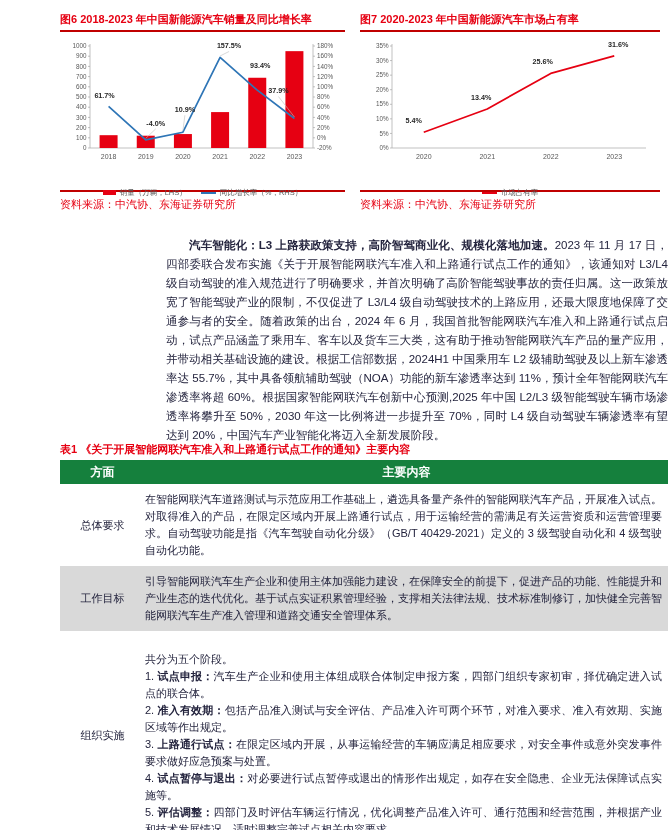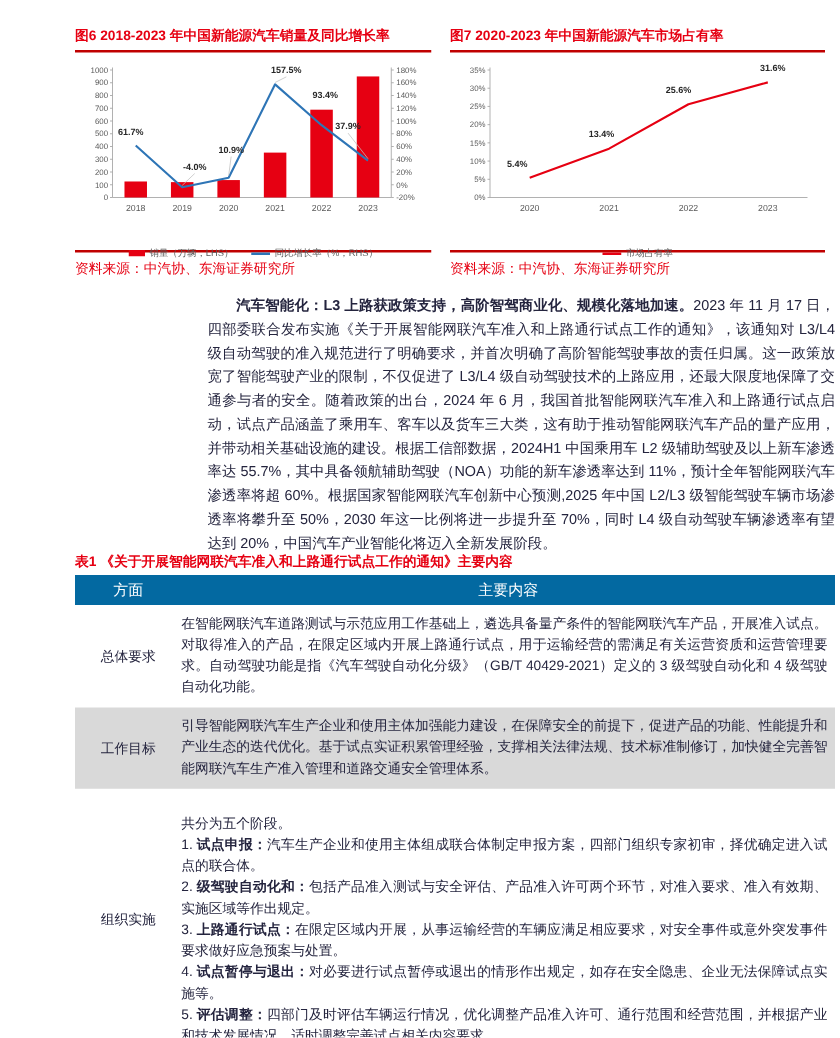--- a/index.html
+++ b/index.html
@@ -1,21 +1,21 @@
 <!DOCTYPE html>
 <html><head>
 <meta charset="utf-8">
 <style>
   html,body{margin:0;padding:0;}
   body{
     width:672px;height:830px;position:relative;background:#ffffff;
     font-family:"Liberation Sans","DejaVu Sans",sans-serif;
     color:#24243e;overflow:hidden;
   }
-  .figure{position:absolute;top:22px;}
+  .figure{position:absolute;top:12px;}
   #fig-left{left:60px;width:285px;}
   #fig-right{left:360px;width:300px;}
   .fig-title{color:#e60012;font-weight:bold;font-size:11px;line-height:15px;white-space:nowrap;}
   .red-rule{height:2px;background:#c00000;margin-top:3px;}
   .chart-box{width:100%;height:138px;margin-top:2px;}
   .legend{display:flex;justify-content:center;align-items:center;gap:14px;height:14px;font-size:7.5px;color:#595959;}
   .legend .item{display:flex;align-items:center;gap:4px;margin-top:27px;}
   .legend .swatch-bar{width:13px;height:5px;background:#e60012;display:inline-block;}
   .legend .swatch-line{width:15px;height:2px;background:#2e75b6;display:inline-block;}
   .legend .swatch-redline{width:15px;height:2px;background:#e60012;display:inline-block;}
@@ -23,21 +23,21 @@
   .source{color:#e60012;font-weight:normal;font-size:11px;margin-top:5px;white-space:nowrap;}
 
   .body-par{
     position:absolute;left:166px;top:224px;width:502px;
     font-size:11.5px;line-height:19px;text-align:justify;text-indent:2em;
   }
   .body-par .b{font-weight:bold;}
 
   .tbl-title{position:absolute;left:60px;top:442px;color:#e60012;font-weight:bold;font-size:11px;white-space:nowrap;}
   .notice-table{position:absolute;left:60px;top:460px;width:608px;font-size:11px;}
-  .t-head{display:flex;background:#0369a1;color:#ffffff;font-weight:normal;font-size:12px;height:24px;align-items:center;}
+  .t-head{display:flex;background:#15803d;color:#ffffff;font-weight:bold;font-size:12px;height:24px;align-items:center;}
   .t-head .c1{width:85px;text-align:center;}
   .t-head .c2{flex:1;text-align:center;}
   .t-row{display:flex;}
   .t-row.gray{background:#d9d9d9;}
   .t-row .aspect{width:85px;display:flex;align-items:center;justify-content:center;flex:0 0 85px;}
   .t-row .content{flex:1;padding:7px 6px 7px 0;line-height:17px;text-align:justify;white-space:pre-wrap;}
   .t-row .content .b{font-weight:bold;}
   .t-row.r3 .content{padding-top:20px;padding-bottom:2px;}
 </style>
 </head>
@@ -193,18 +193,18 @@
     <div class="content"><span>在智能网联汽车道路测试与示范应用工作基础上，遴选具备量产条件的智能网联汽车产品，开展准入试点。对取得准入的产品，在限定区域内开展上路通行试点，用于运输经营的需满足有关运营资质和运营管理要求。自动驾驶功能是指《汽车驾驶自动化分级》（GB/T 40429-2021）定义的 3 级驾驶自动化和 4 级驾驶自动化功能。</span></div>
   </div>
   <div class="t-row gray r2">
     <div class="aspect">工作目标</div>
     <div class="content"><span>引导智能网联汽车生产企业和使用主体加强能力建设，在保障安全的前提下，促进产品的功能、性能提升和产业生态的迭代优化。基于试点实证积累管理经验，支撑相关法律法规、技术标准制修订，加快健全完善智能网联汽车生产准入管理和道路交通安全管理体系。</span></div>
   </div>
   <div class="t-row r3">
     <div class="aspect">组织实施</div>
     <div class="content"><span>共分为五个阶段。
 1. </span><span class="b">试点申报：</span><span>汽车生产企业和使用主体组成联合体制定申报方案，四部门组织专家初审，择优确定进入试点的联合体。
-2. </span><span class="b">级驾驶自动化和：</span><span>包括产品准入测试与安全评估、产品准入许可两个环节，对准入要求、准入有效期、实施区域等作出规定。
+2. </span><span class="b">准入有效期：</span><span>包括产品准入测试与安全评估、产品准入许可两个环节，对准入要求、准入有效期、实施区域等作出规定。
 3. </span><span class="b">上路通行试点：</span><span>在限定区域内开展，从事运输经营的车辆应满足相应要求，对安全事件或意外突发事件要求做好应急预案与处置。
 4. </span><span class="b">试点暂停与退出：</span><span>对必要进行试点暂停或退出的情形作出规定，如存在安全隐患、企业无法保障试点实施等。
 5. </span><span class="b">评估调整：</span><span>四部门及时评估车辆运行情况，优化调整产品准入许可、通行范围和经营范围，并根据产业和技术发展情况，适时调整完善试点相关内容要求。</span></div>
   </div>
 </div>
 
 </body></html>

